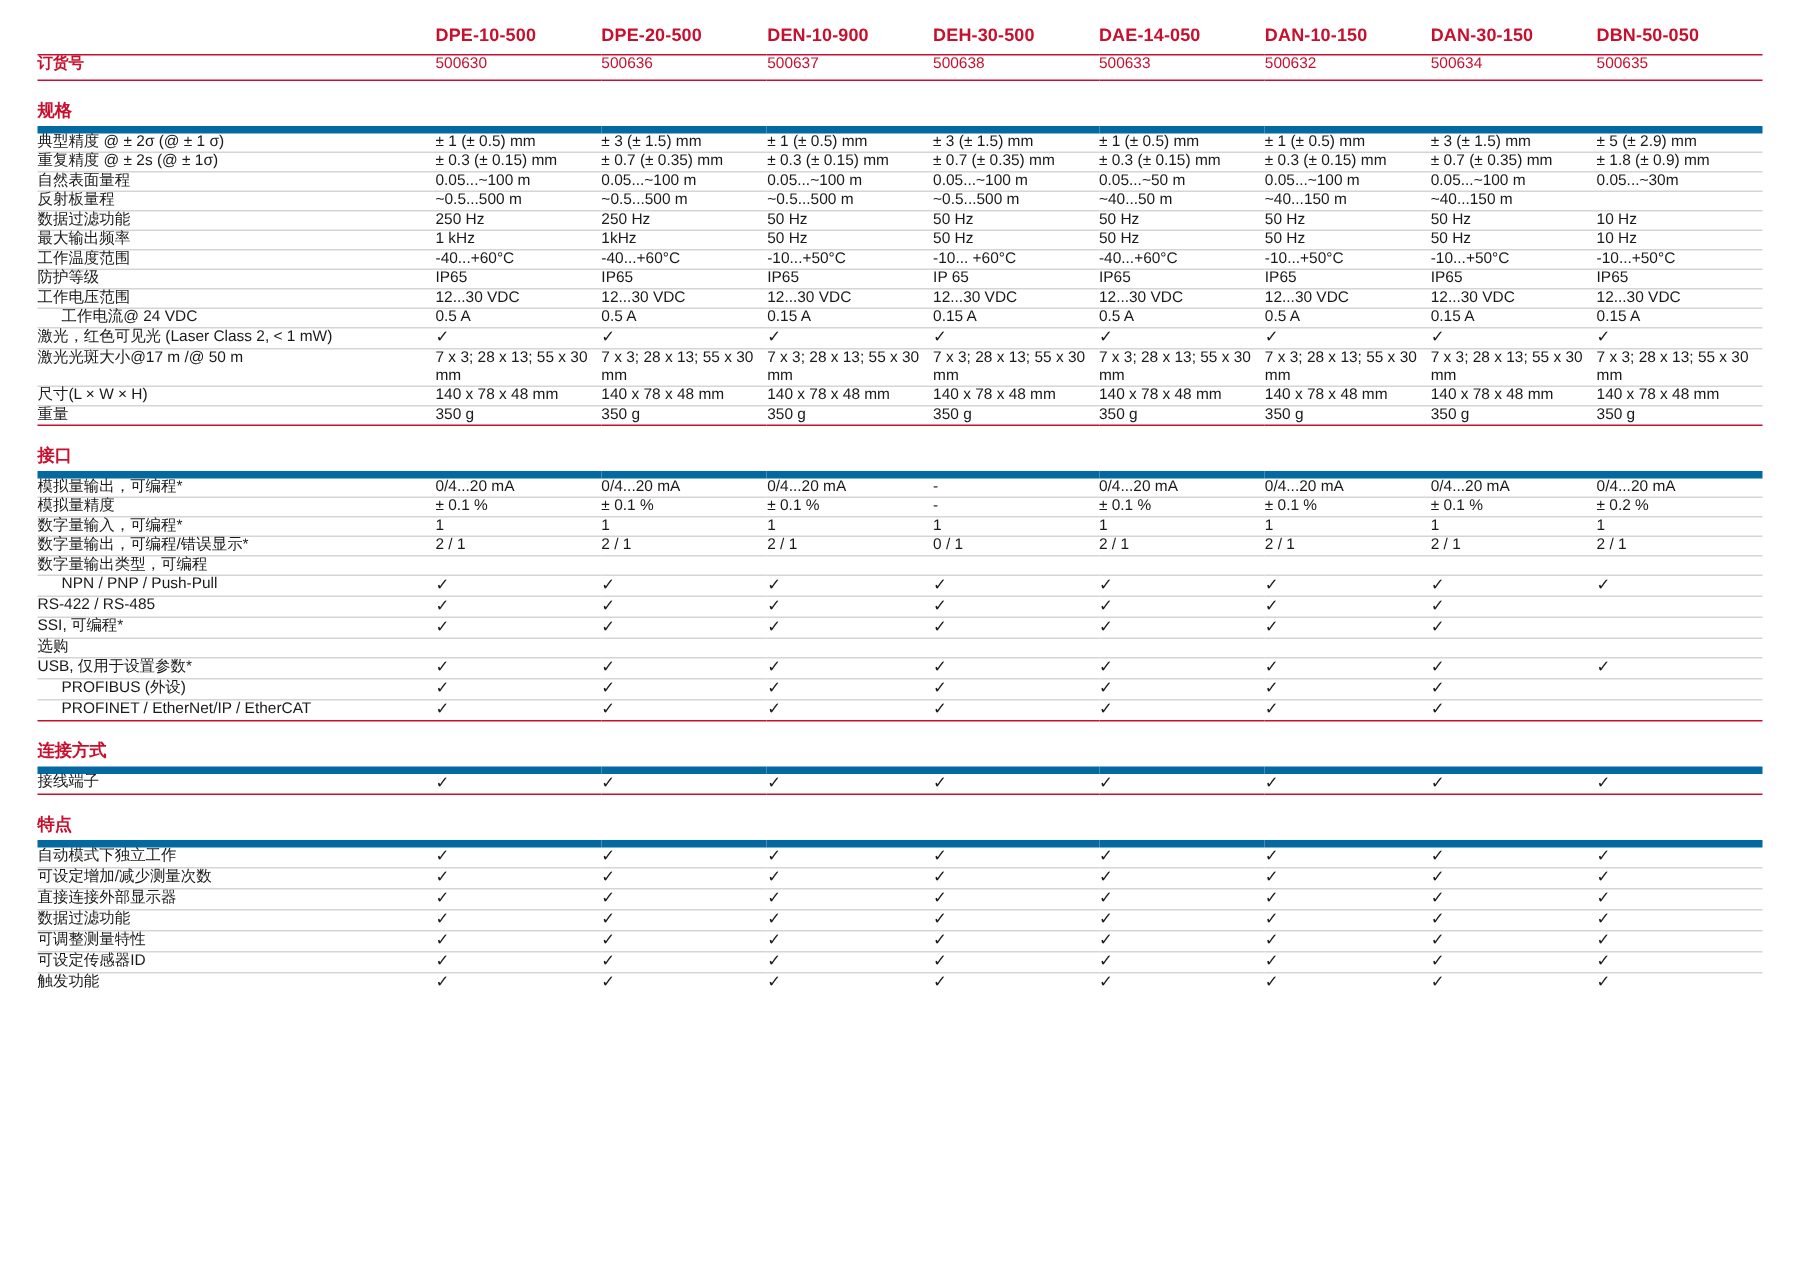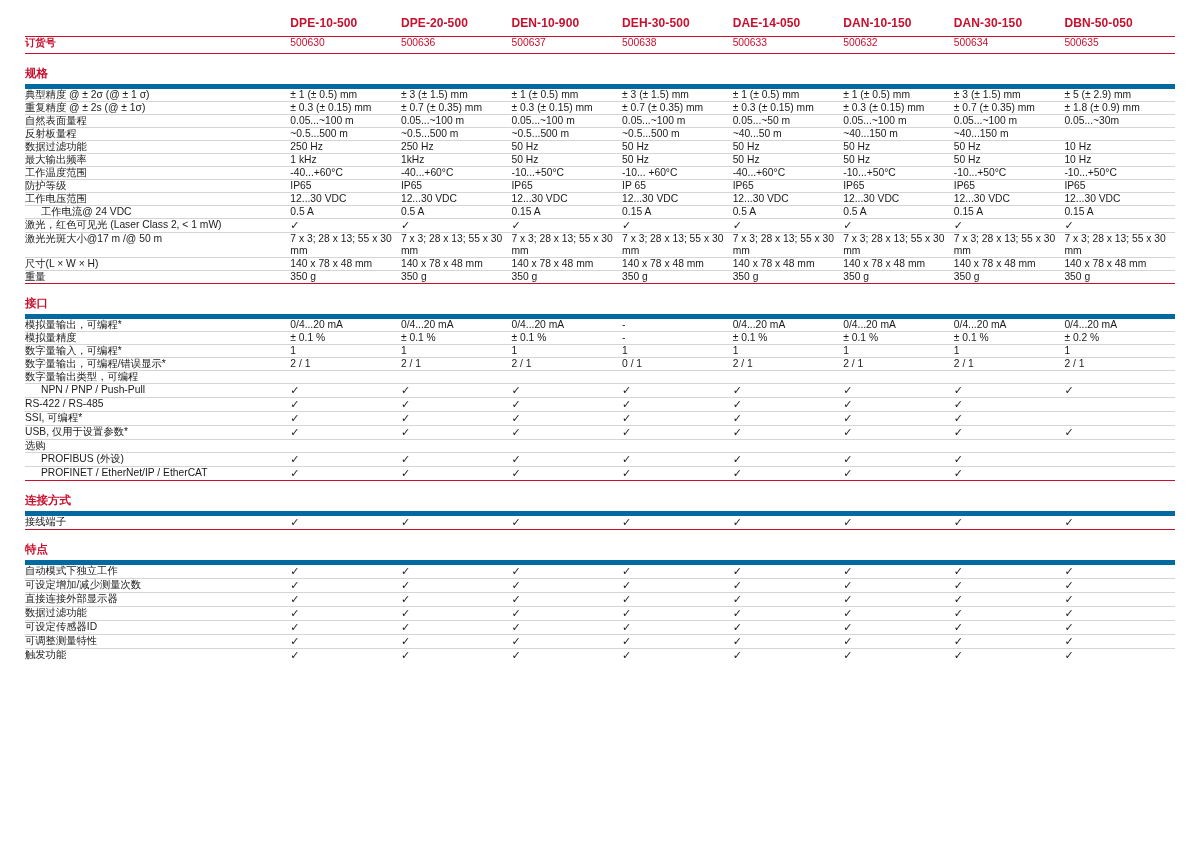--- a/index.html
+++ b/index.html
@@ -370,40 +370,40 @@
           <td class="val"><span class="check">✓</span></td>
           <td class="val"><span class="check">✓</span></td>
           <td class="val"><span class="check">✓</span></td>
           <td class="val"><span class="check">✓</span></td>
           <td class="val"><span class="check">✓</span></td>
           <td class="val"><span class="check">✓</span></td>
           <td class="val"><span class="check">✓</span></td>
           <td class="val"></td>
         </tr>
         <tr class="grayline">
+          <td class="label">选购</td>
+          <td class="val"></td>
+          <td class="val"></td>
+          <td class="val"></td>
+          <td class="val"></td>
+          <td class="val"></td>
+          <td class="val"></td>
+          <td class="val"></td>
+          <td class="val"></td>
+        </tr>
+        <tr class="grayline">
           <td class="label">USB, 仅用于设置参数*</td>
           <td class="val"><span class="check">✓</span></td>
           <td class="val"><span class="check">✓</span></td>
           <td class="val"><span class="check">✓</span></td>
           <td class="val"><span class="check">✓</span></td>
           <td class="val"><span class="check">✓</span></td>
           <td class="val"><span class="check">✓</span></td>
           <td class="val"><span class="check">✓</span></td>
           <td class="val"><span class="check">✓</span></td>
-        </tr>
-        <tr class="grayline">
-          <td class="label">选购</td>
-          <td class="val"></td>
-          <td class="val"></td>
-          <td class="val"></td>
-          <td class="val"></td>
-          <td class="val"></td>
-          <td class="val"></td>
-          <td class="val"></td>
-          <td class="val"></td>
         </tr>
         <tr class="grayline">
           <td class="label indent1">PROFIBUS (外设)</td>
           <td class="val"><span class="check">✓</span></td>
           <td class="val"><span class="check">✓</span></td>
           <td class="val"><span class="check">✓</span></td>
           <td class="val"><span class="check">✓</span></td>
           <td class="val"><span class="check">✓</span></td>
           <td class="val"><span class="check">✓</span></td>
           <td class="val"><span class="check">✓</span></td>
@@ -475,32 +475,32 @@
           <td class="val"><span class="check">✓</span></td>
           <td class="val"><span class="check">✓</span></td>
           <td class="val"><span class="check">✓</span></td>
           <td class="val"><span class="check">✓</span></td>
           <td class="val"><span class="check">✓</span></td>
           <td class="val"><span class="check">✓</span></td>
           <td class="val"><span class="check">✓</span></td>
           <td class="val"><span class="check">✓</span></td>
         </tr>
         <tr class="grayline">
+          <td class="label">可调整测量特性</td>
+          <td class="val"><span class="check">✓</span></td>
+          <td class="val"><span class="check">✓</span></td>
+          <td class="val"><span class="check">✓</span></td>
+          <td class="val"><span class="check">✓</span></td>
+          <td class="val"><span class="check">✓</span></td>
+          <td class="val"><span class="check">✓</span></td>
+          <td class="val"><span class="check">✓</span></td>
+          <td class="val"><span class="check">✓</span></td>
+        </tr>
+        <tr class="grayline">
           <td class="label">可设定传感器ID</td>
-          <td class="val"><span class="check">✓</span></td>
-          <td class="val"><span class="check">✓</span></td>
-          <td class="val"><span class="check">✓</span></td>
-          <td class="val"><span class="check">✓</span></td>
-          <td class="val"><span class="check">✓</span></td>
-          <td class="val"><span class="check">✓</span></td>
-          <td class="val"><span class="check">✓</span></td>
-          <td class="val"><span class="check">✓</span></td>
-        </tr>
-        <tr class="grayline">
-          <td class="label">可调整测量特性</td>
           <td class="val"><span class="check">✓</span></td>
           <td class="val"><span class="check">✓</span></td>
           <td class="val"><span class="check">✓</span></td>
           <td class="val"><span class="check">✓</span></td>
           <td class="val"><span class="check">✓</span></td>
           <td class="val"><span class="check">✓</span></td>
           <td class="val"><span class="check">✓</span></td>
           <td class="val"><span class="check">✓</span></td>
         </tr>
         <tr class="grayline">

